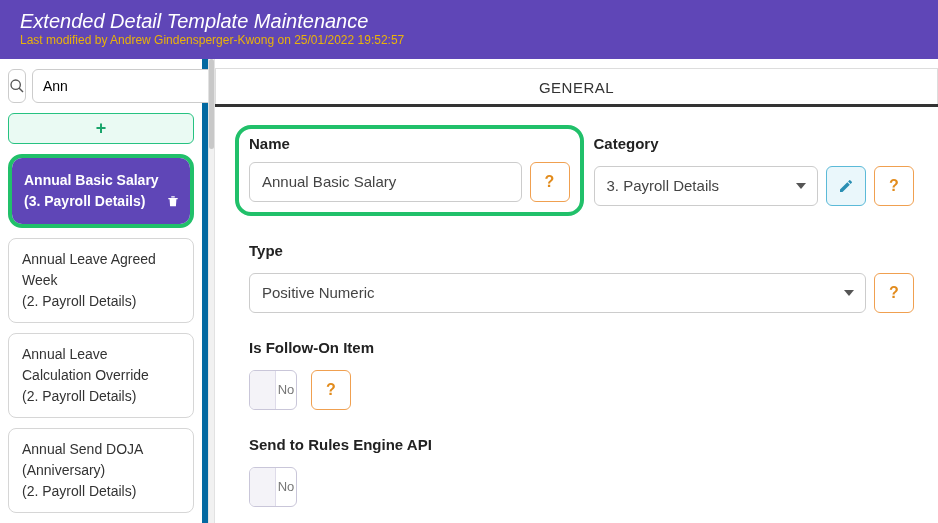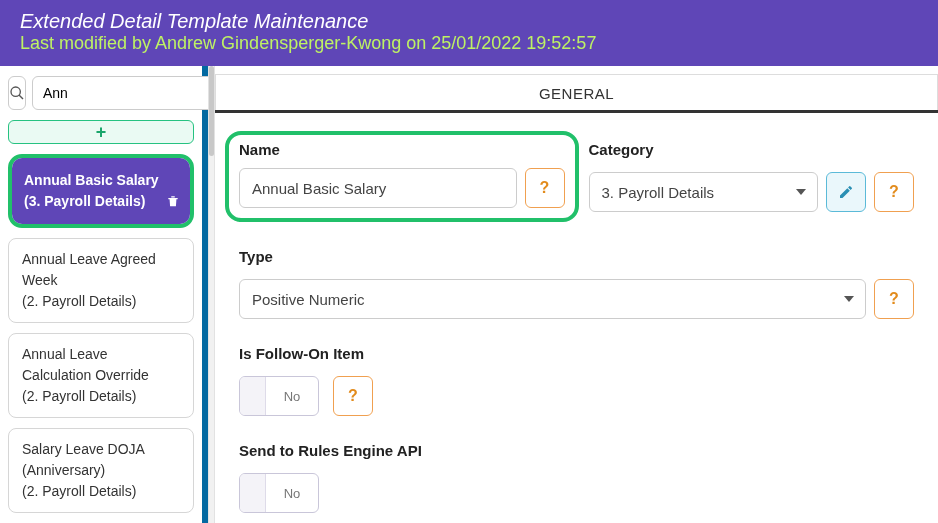--- a/index.html
+++ b/index.html
@@ -19,22 +19,22 @@
     color: #fff;
     padding: 10px 20px 12px;
   }
   .header h1 {
     font-size: 20px;
     font-weight: 400;
     margin-bottom: 0;
     font-style: italic;
   }
   .header .subtitle {
-    font-size: 18px;
-    color: #bef264;
+    font-size: 12px;
+    color: #eab308;
   }
   .body {
     flex: 1;
     display: flex;
     overflow: hidden;
   }
   .sidebar {
     width: 208px;
     padding: 10px 8px;
     border-right: 6px solid #0369a1;
@@ -143,21 +143,21 @@
     padding: 10px 0 8px;
     font-size: 15px;
     color: #333;
     letter-spacing: 0.5px;
     border: 1px solid #ddd;
     border-bottom: none;
     background: #fff;
     cursor: pointer;
   }
   .form-area {
-    padding: 28px 24px 10px 24px;
+    padding: 28px 24px 10px 34px;
     overflow: auto;
   }
   .row {
     display: flex;
     gap: 24px;
     margin-bottom: 26px;
     align-items: flex-start;
   }
   .field {
     flex: 1;
@@ -239,21 +239,21 @@
     border-radius: 6px;
     background: #eaf7fb;
     color: #2a8fb3;
     cursor: pointer;
     display: flex;
     align-items: center;
     justify-content: center;
   }
   .edit-btn svg { width: 16px; height: 16px; fill: #2a8fb3; }
   .toggle {
-    width: 80px;
+    width: 48px;
     height: 40px;
     border: 1px solid #c9c6d9;
     border-radius: 6px;
     background: #fff;
     display: flex;
     align-items: stretch;
     overflow: hidden;
     cursor: pointer;
   }
   .toggle .knob {
@@ -316,21 +316,21 @@
       <div>Annual Leave Agreed Week</div>
       <div>(2. Payroll Details)</div>
     </div>
 
     <div class="list-item">
       <div>Annual Leave Calculation Override</div>
       <div>(2. Payroll Details)</div>
     </div>
 
     <div class="list-item">
-      <div>Salary Leave DOJA (Anniversary)</div>
+      <div>Annual Send DOJA (Anniversary)</div>
       <div>(2. Payroll Details)</div>
     </div>
   </div>
 
   <div class="scroll-divider">
     <div class="scroll-thumb"></div>
   </div>
 
   <div class="main">
     <div class="tabs">

